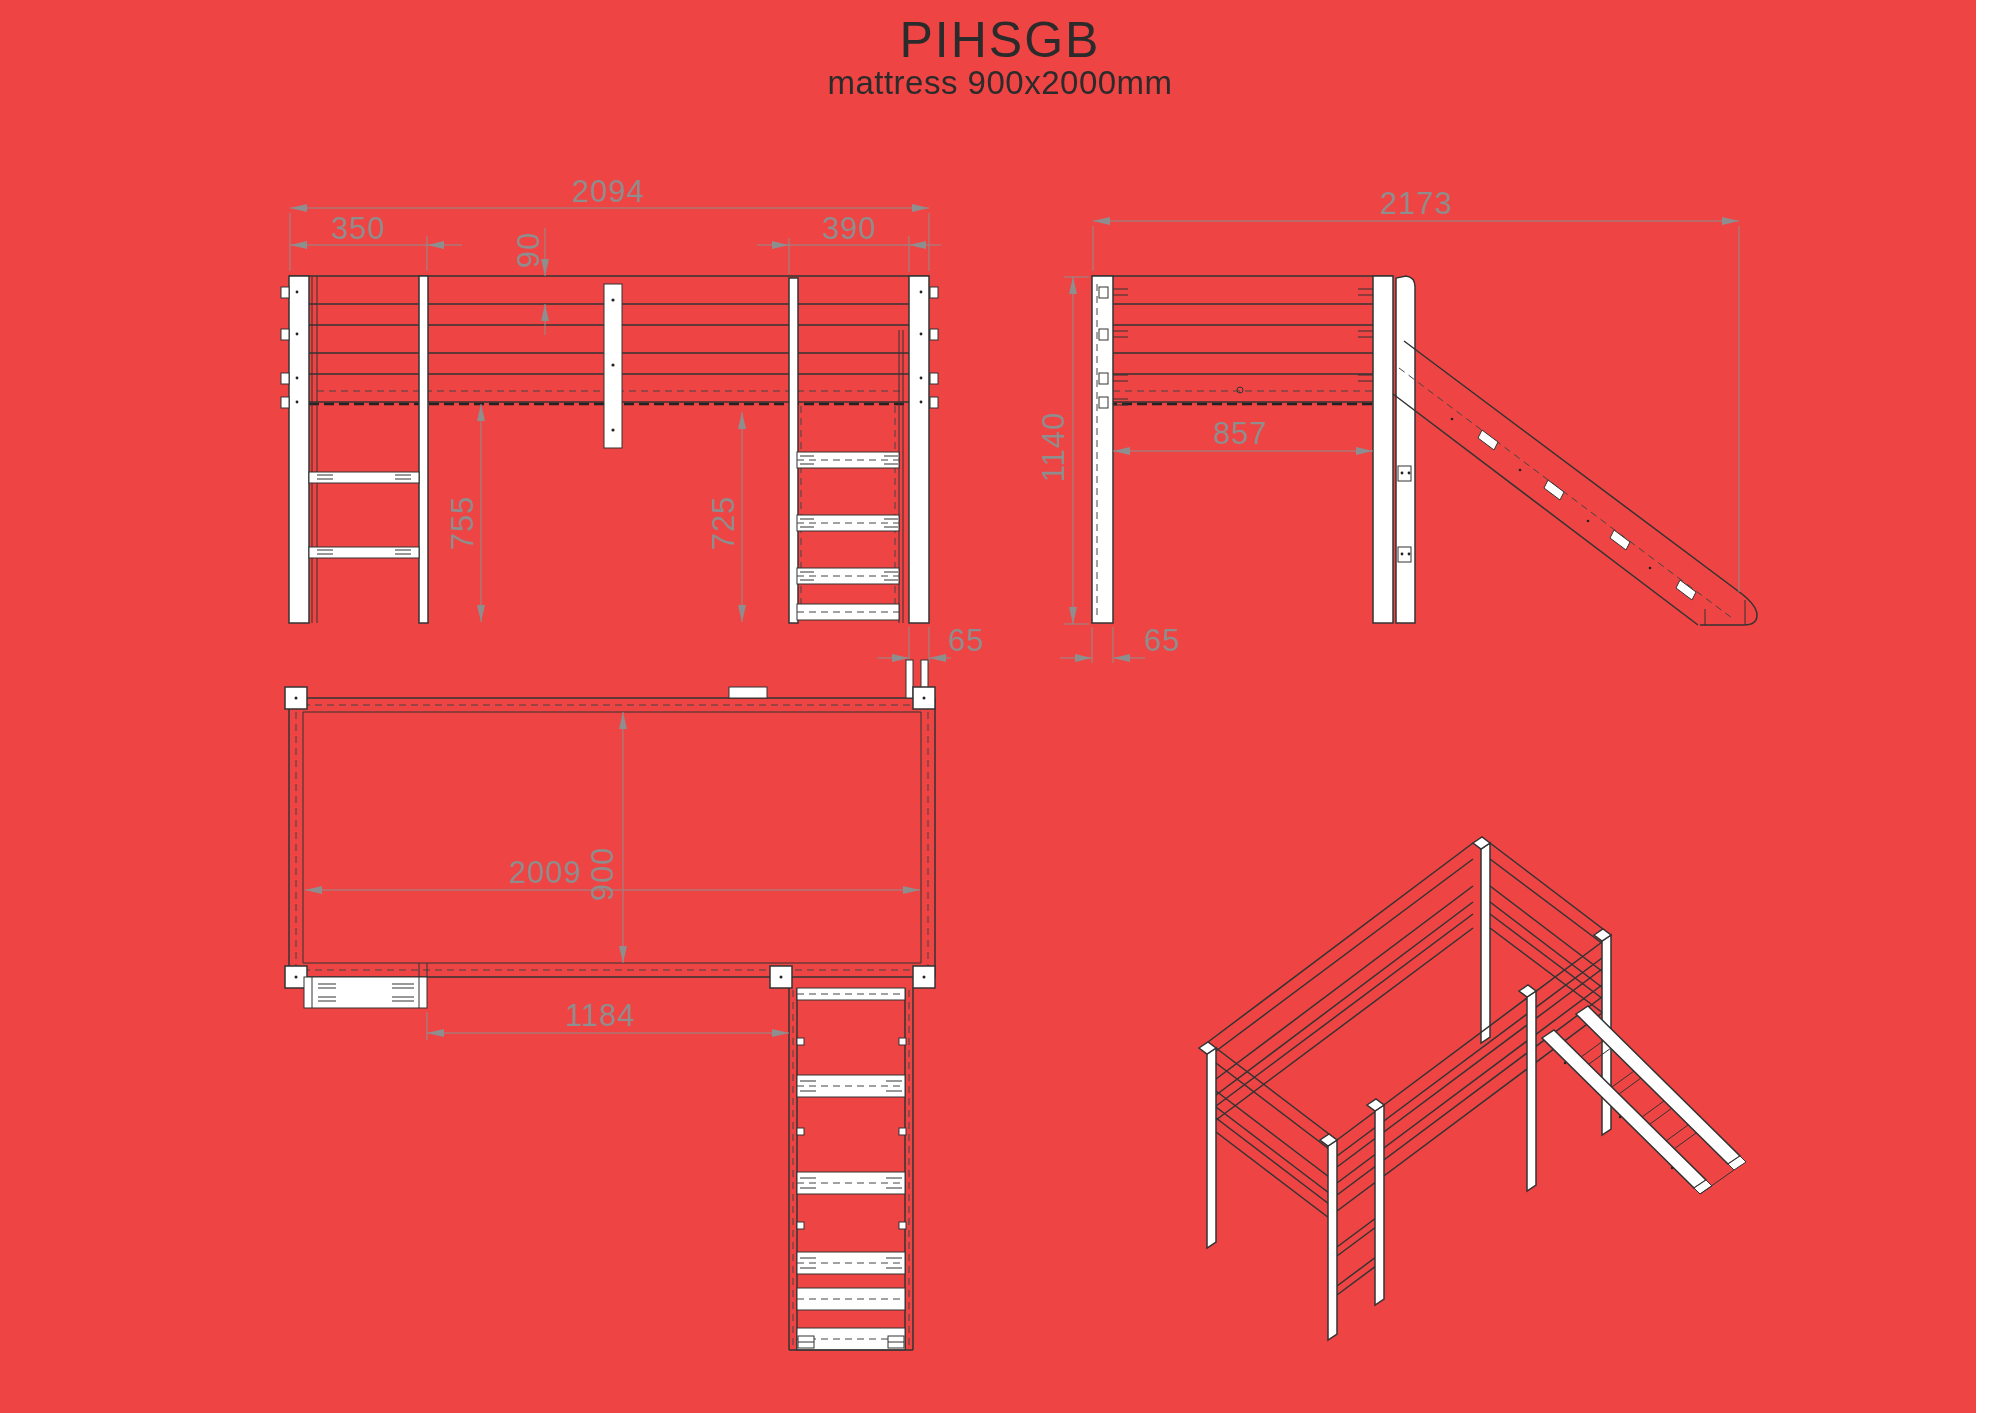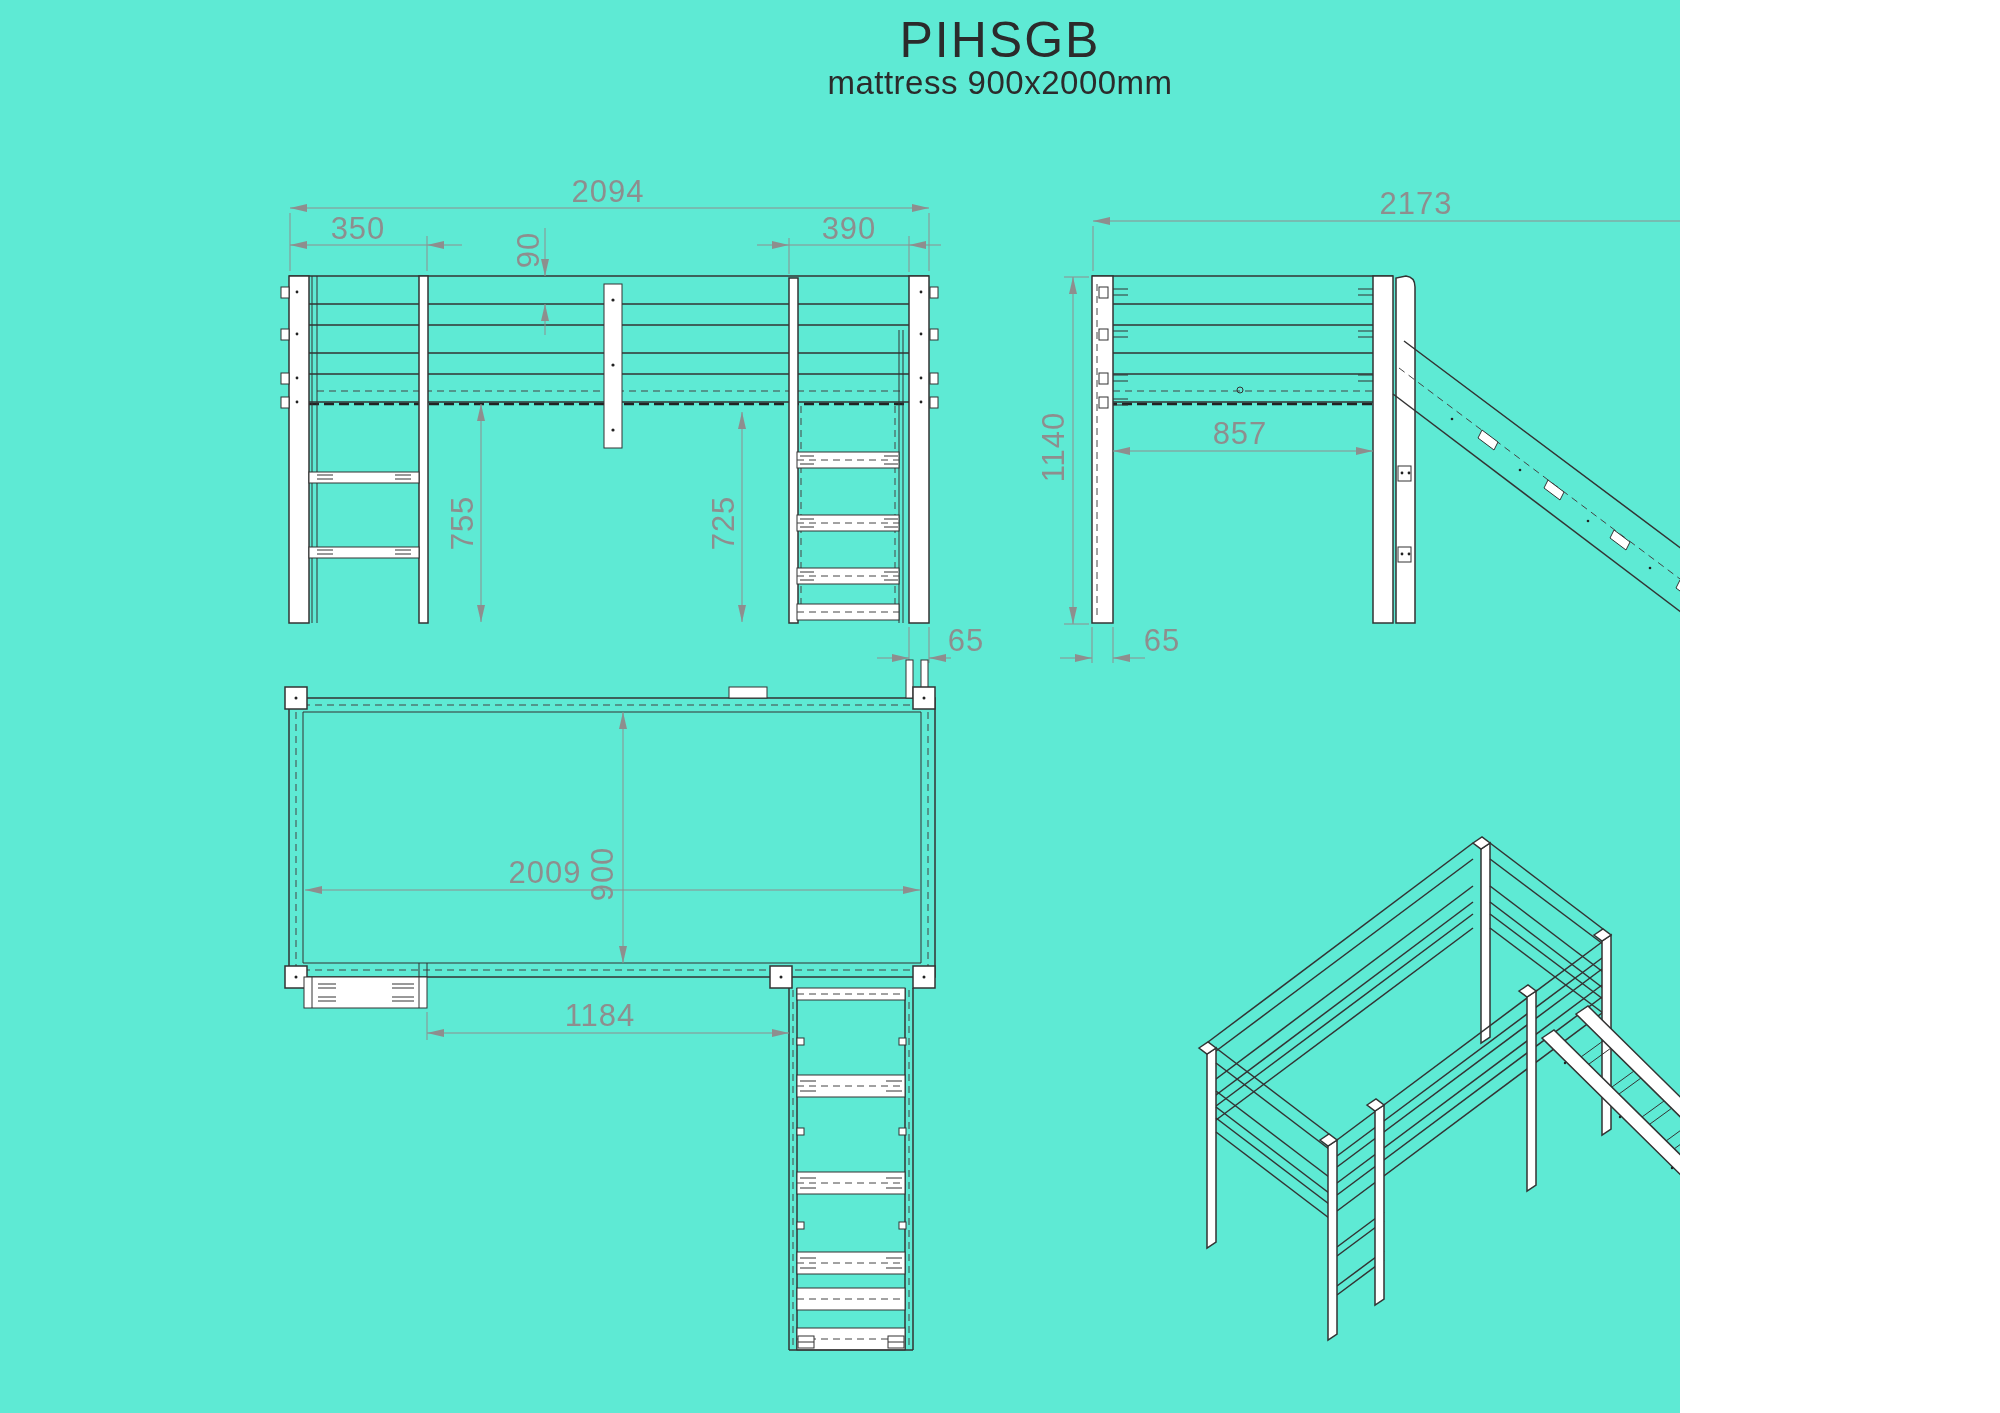--- a/index.html
+++ b/index.html
@@ -1,16 +1,16 @@
 <!DOCTYPE html>
 <html><head>
 <meta charset="utf-8">
 <style>
   html,body{margin:0;padding:0;background:#fff;}
-  .page{width:1680px;height:1413px;position:relative;background:#5eead4;overflow:hidden;
+  .page{width:1976px;height:1413px;position:relative;background:#ef4444;overflow:hidden;
         font-family:"Liberation Sans",sans-serif;}
   svg{display:block;}
   
   .ln{stroke:#333;stroke-width:1.5;fill:none;}
   .tn{stroke:#333;stroke-width:1;fill:none;}
   .wf{stroke:#333;stroke-width:1.5;fill:#fff;}
   .wt{stroke:#333;stroke-width:1;fill:#fff;}
   .dsh{stroke:#444;stroke-width:1;fill:none;stroke-dasharray:7 5;}
   .dshh{stroke:#222;stroke-width:2.6;fill:none;stroke-dasharray:10 5;}
   .dot{fill:#222;stroke:none;}

